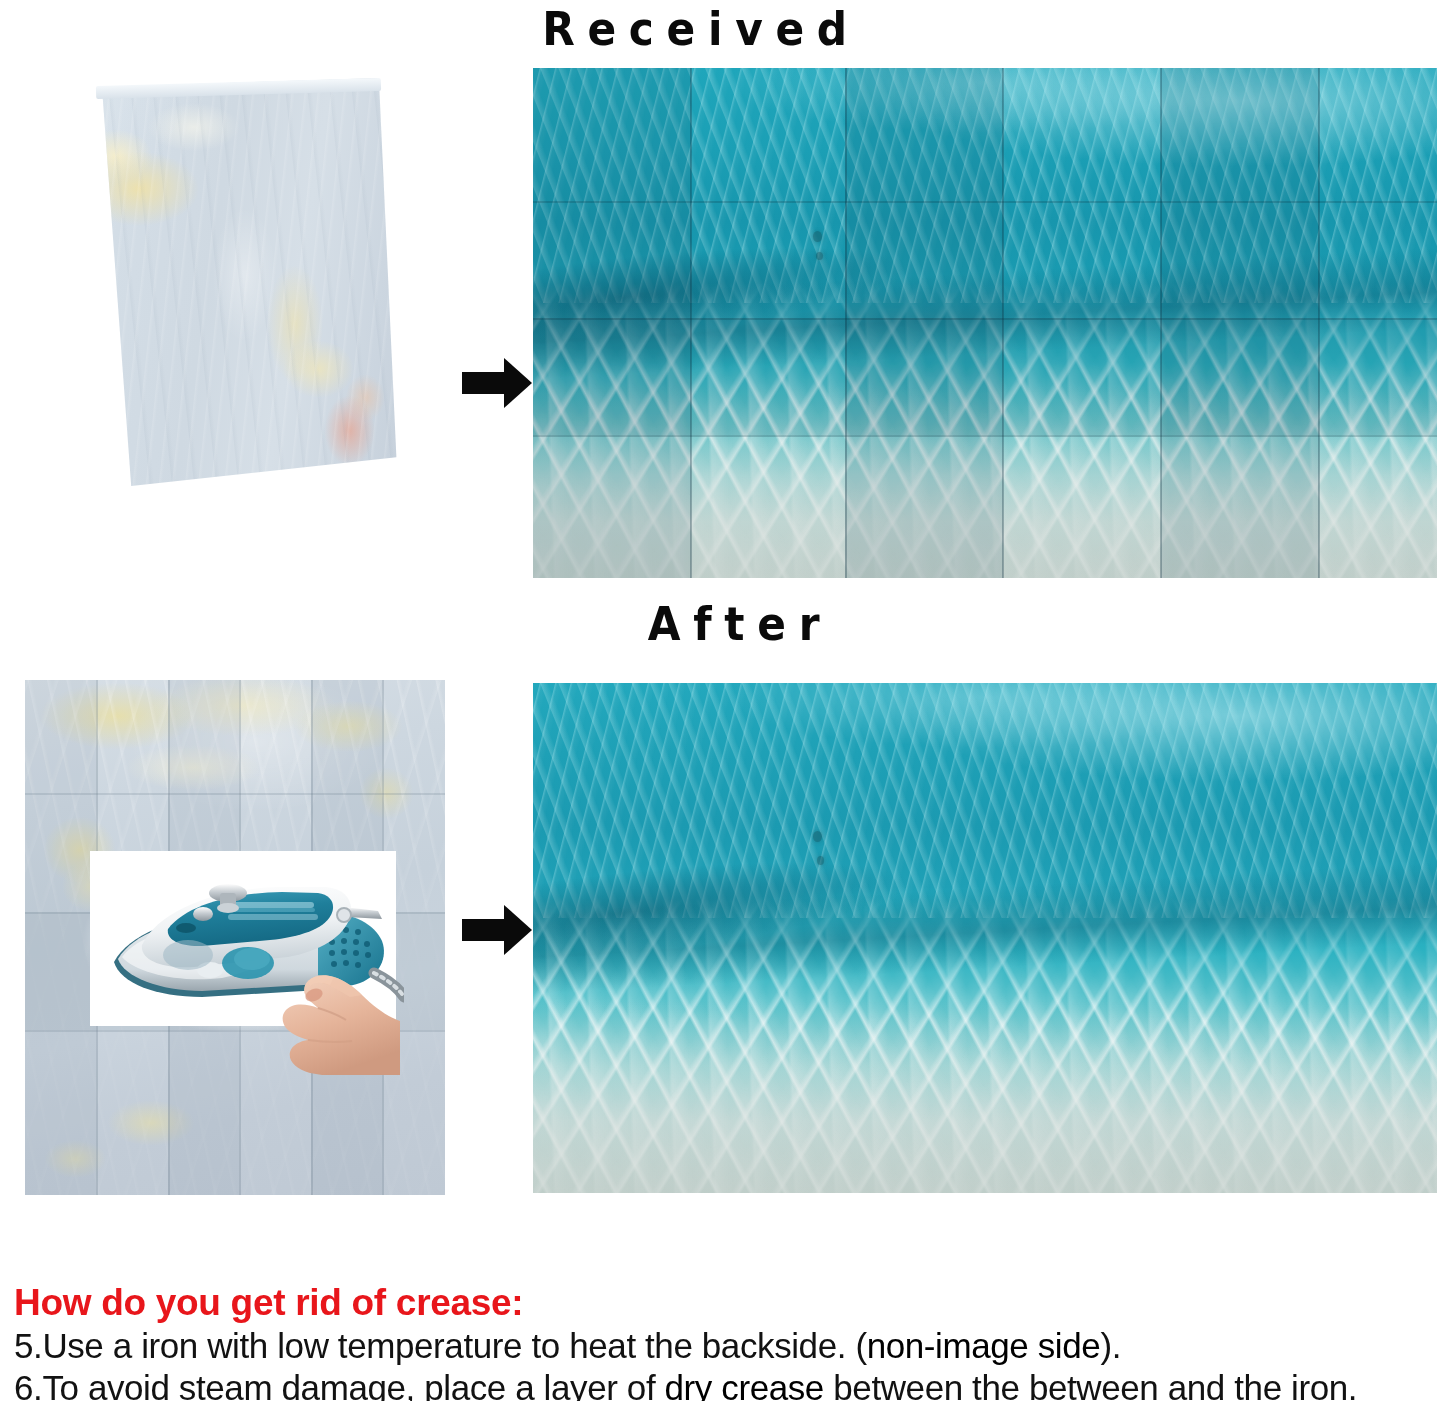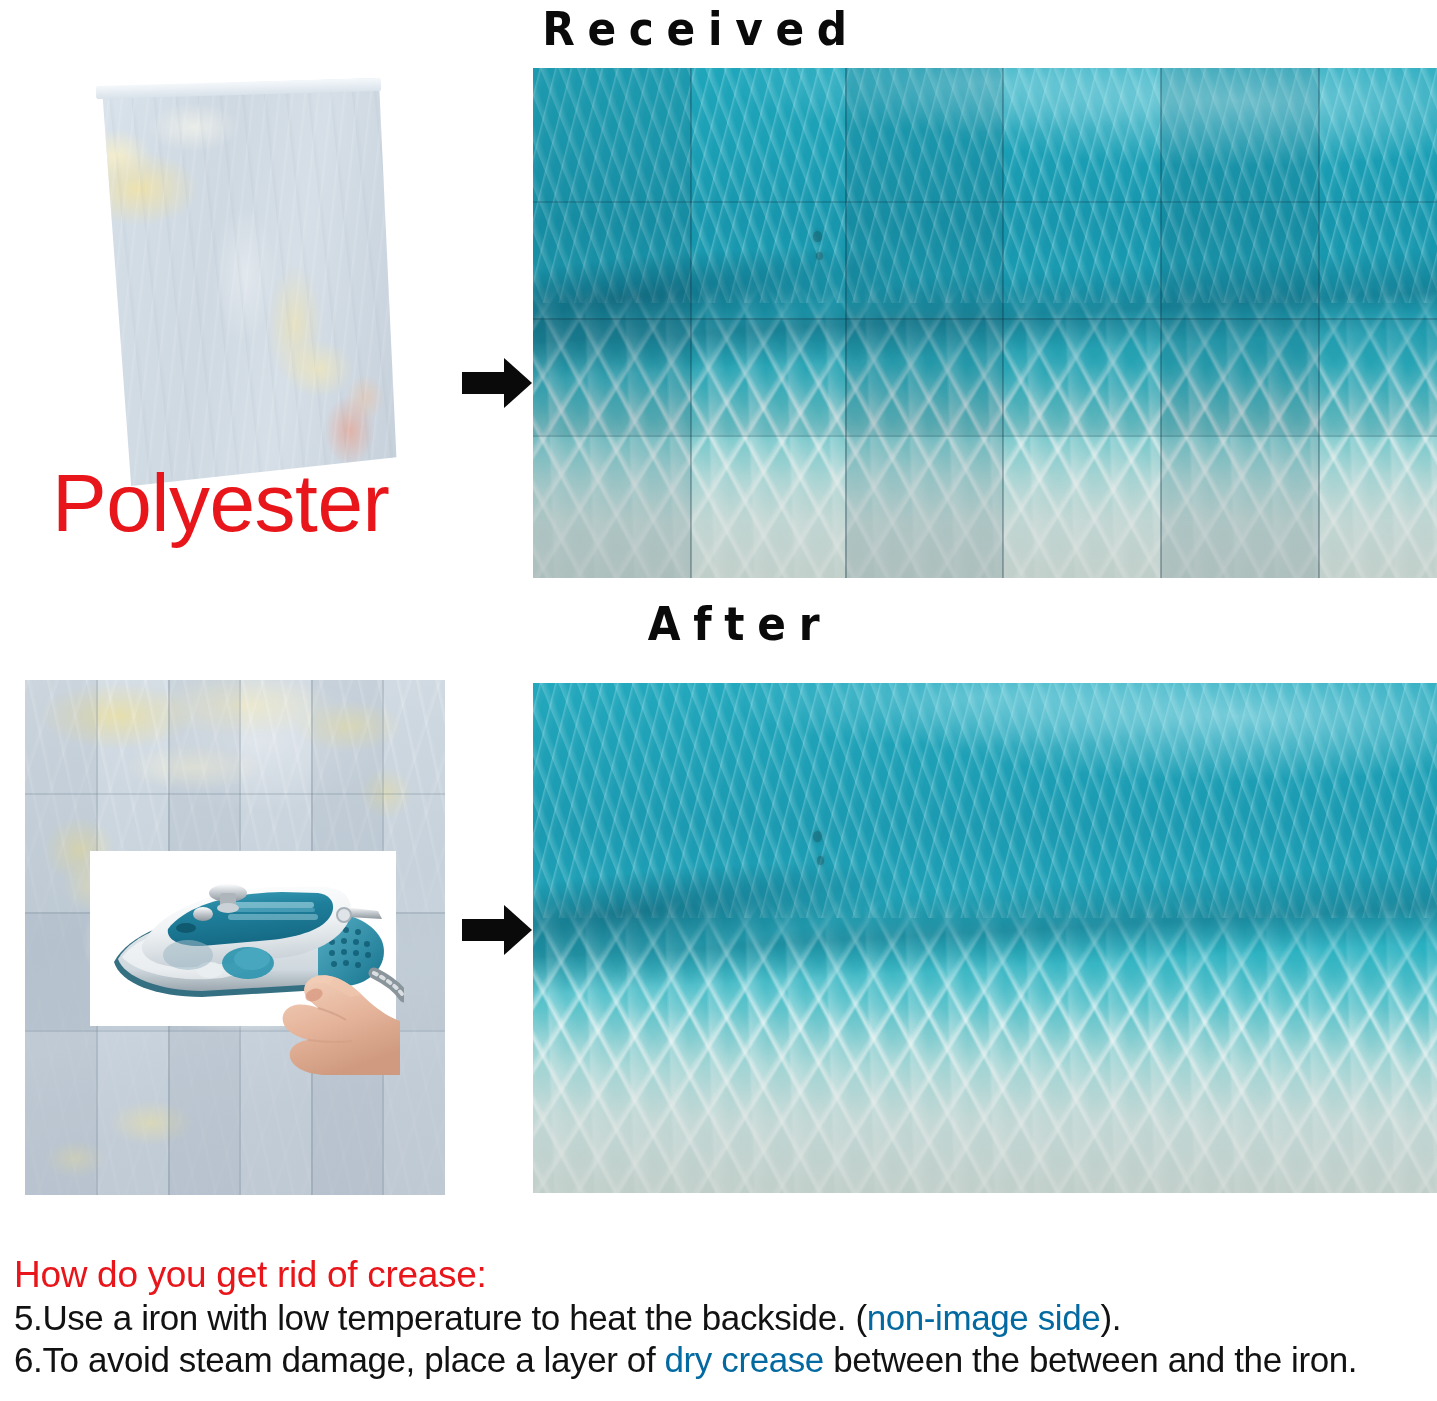--- a/index.html
+++ b/index.html
@@ -278,51 +278,51 @@
     background:#ffffff;
     z-index:3;
     overflow:visible;
   }
   #iron-svg { position:absolute; left:-8px; top:-6px; }
 
   
   #instructions { position:absolute; left:14px; top:1253px; width:1420px; }
   #instr-heading {
     font-family:"Liberation Sans", sans-serif;
-    font-weight:normal;
+    font-weight:bold;
     font-size:37px;
     color:#e8161b;
     line-height:1.18;
     letter-spacing:-0.3px;
+    margin-top:28px;
   }
   .instr-line {
     font-family:"Liberation Sans", sans-serif;
     font-size:35px;
     color:#121212;
     line-height:1.22;
     letter-spacing:-0.4px;
     white-space:nowrap;
   }
-  .red { color:#0369a1;text-align:right; }
+  .red { color:#000000;text-align:right; }
 </style>
 </head>
 <body>
 
 <div class="page">
 
   <div class="section-title" id="received-title">Received</div>
 
   <div id="folded-fabric">
     <div class="fold-shape"></div>
     <div class="fold-marble"></div>
     <div class="fold-streaks"></div>
     <div class="fold-topedge"></div>
   </div>
 
-  <div id="polyester-label">Polyester</div>
 
   <div class="arrow" id="arrow-1">
     <div class="shaft"></div>
     <div class="head"></div>
   </div>
 
   <div class="sea" id="received-photo" style="left:533px; top:68px; width:904px; height:510px;">
     <div class="water"></div>
     <div class="ripple-top"></div>
     <div class="dark-band"></div>

